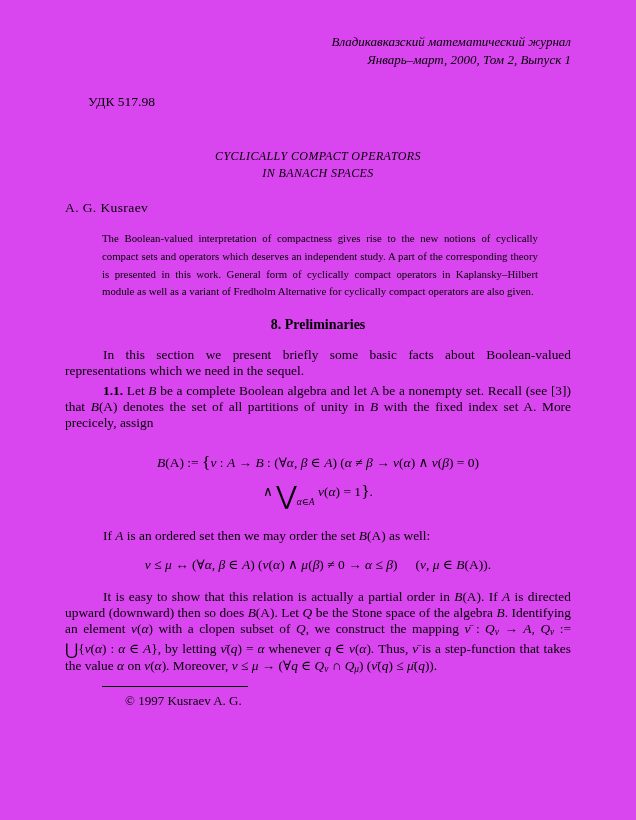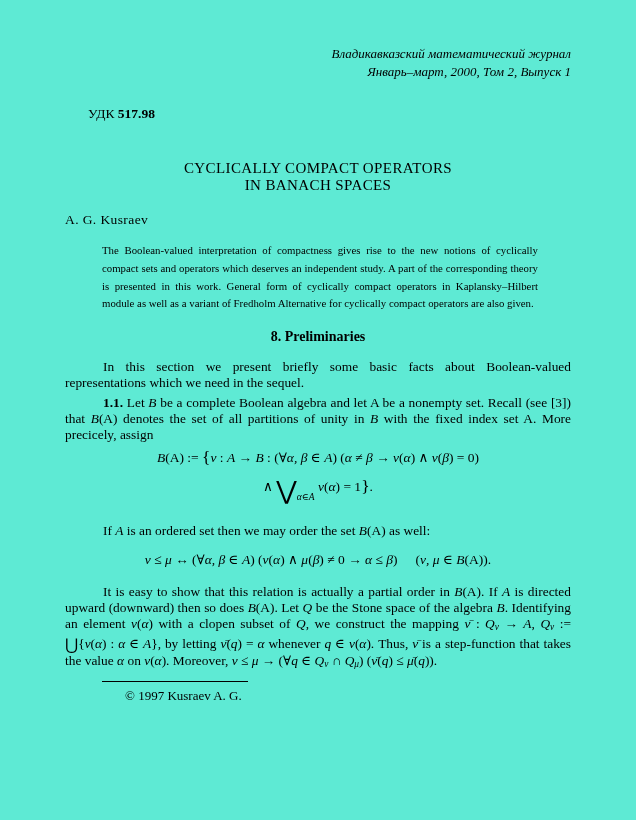--- a/index.html
+++ b/index.html
@@ -1,46 +1,47 @@
 <!DOCTYPE html>
 <html><head>
 <meta charset="utf-8">
 <style>
   html, body { margin: 0; padding: 0; background: #e8e8e8; }
   .page {
     position: relative;
     width: 636px;
     height: 820px;
     margin: 0 auto;
-    background: #5eead4;
+    background: #d946ef;
     color: #000000;
     font-family: "Liberation Serif", "DejaVu Serif", serif;
     box-sizing: border-box;
-    padding: 12px 65px;
+    padding: 0 65px;
     overflow: hidden;
   }
   .header {
     margin-top: 33px;
     text-align: right;
     font-style: italic;
     font-size: 13px;
     line-height: 17.5px;
   }
   .udk {
     margin-top: 26px;
     text-indent: 23px;
     font-size: 13.5px;
   }
-  .udk .code { font-weight: bold; }
+  .udk .code { font-weight: normal; }
   .title {
     margin-top: 38px;
     text-align: center;
-    font-size: 15px;
+    font-size: 12px;
     letter-spacing: 0.4px;
     line-height: 17px;
+    font-style: italic;
   }
   .author {
     margin-top: 18px;
     font-weight: normal;
     font-size: 13.5px;
     letter-spacing: 0.4px;
   }
   .abstract {
     margin: 14px 33px 0 37px;
     font-size: 10.8px;
@@ -56,21 +57,21 @@
   .para {
     margin: 10px 0 0 0;
     font-size: 13.4px;
     line-height: 16.2px;
     text-align: justify;
   }
   .indent { text-indent: 38px; }
   .tight  { margin-top: 3px; }
   .m14    { margin-top: 14px; }
   .formula {
-    margin-top: 2px;
+    margin-top: 19px;
     text-align: center;
     font-size: 13.5px;
     line-height: 1.4;
   }
   .formula.m12 { margin-top: 12px; }
   .f-line2 { margin-top: 4px; }
   .footnote { margin-top: 9px; }
   .footnote-rule {
     width: 146px;
     margin-left: 37px;

